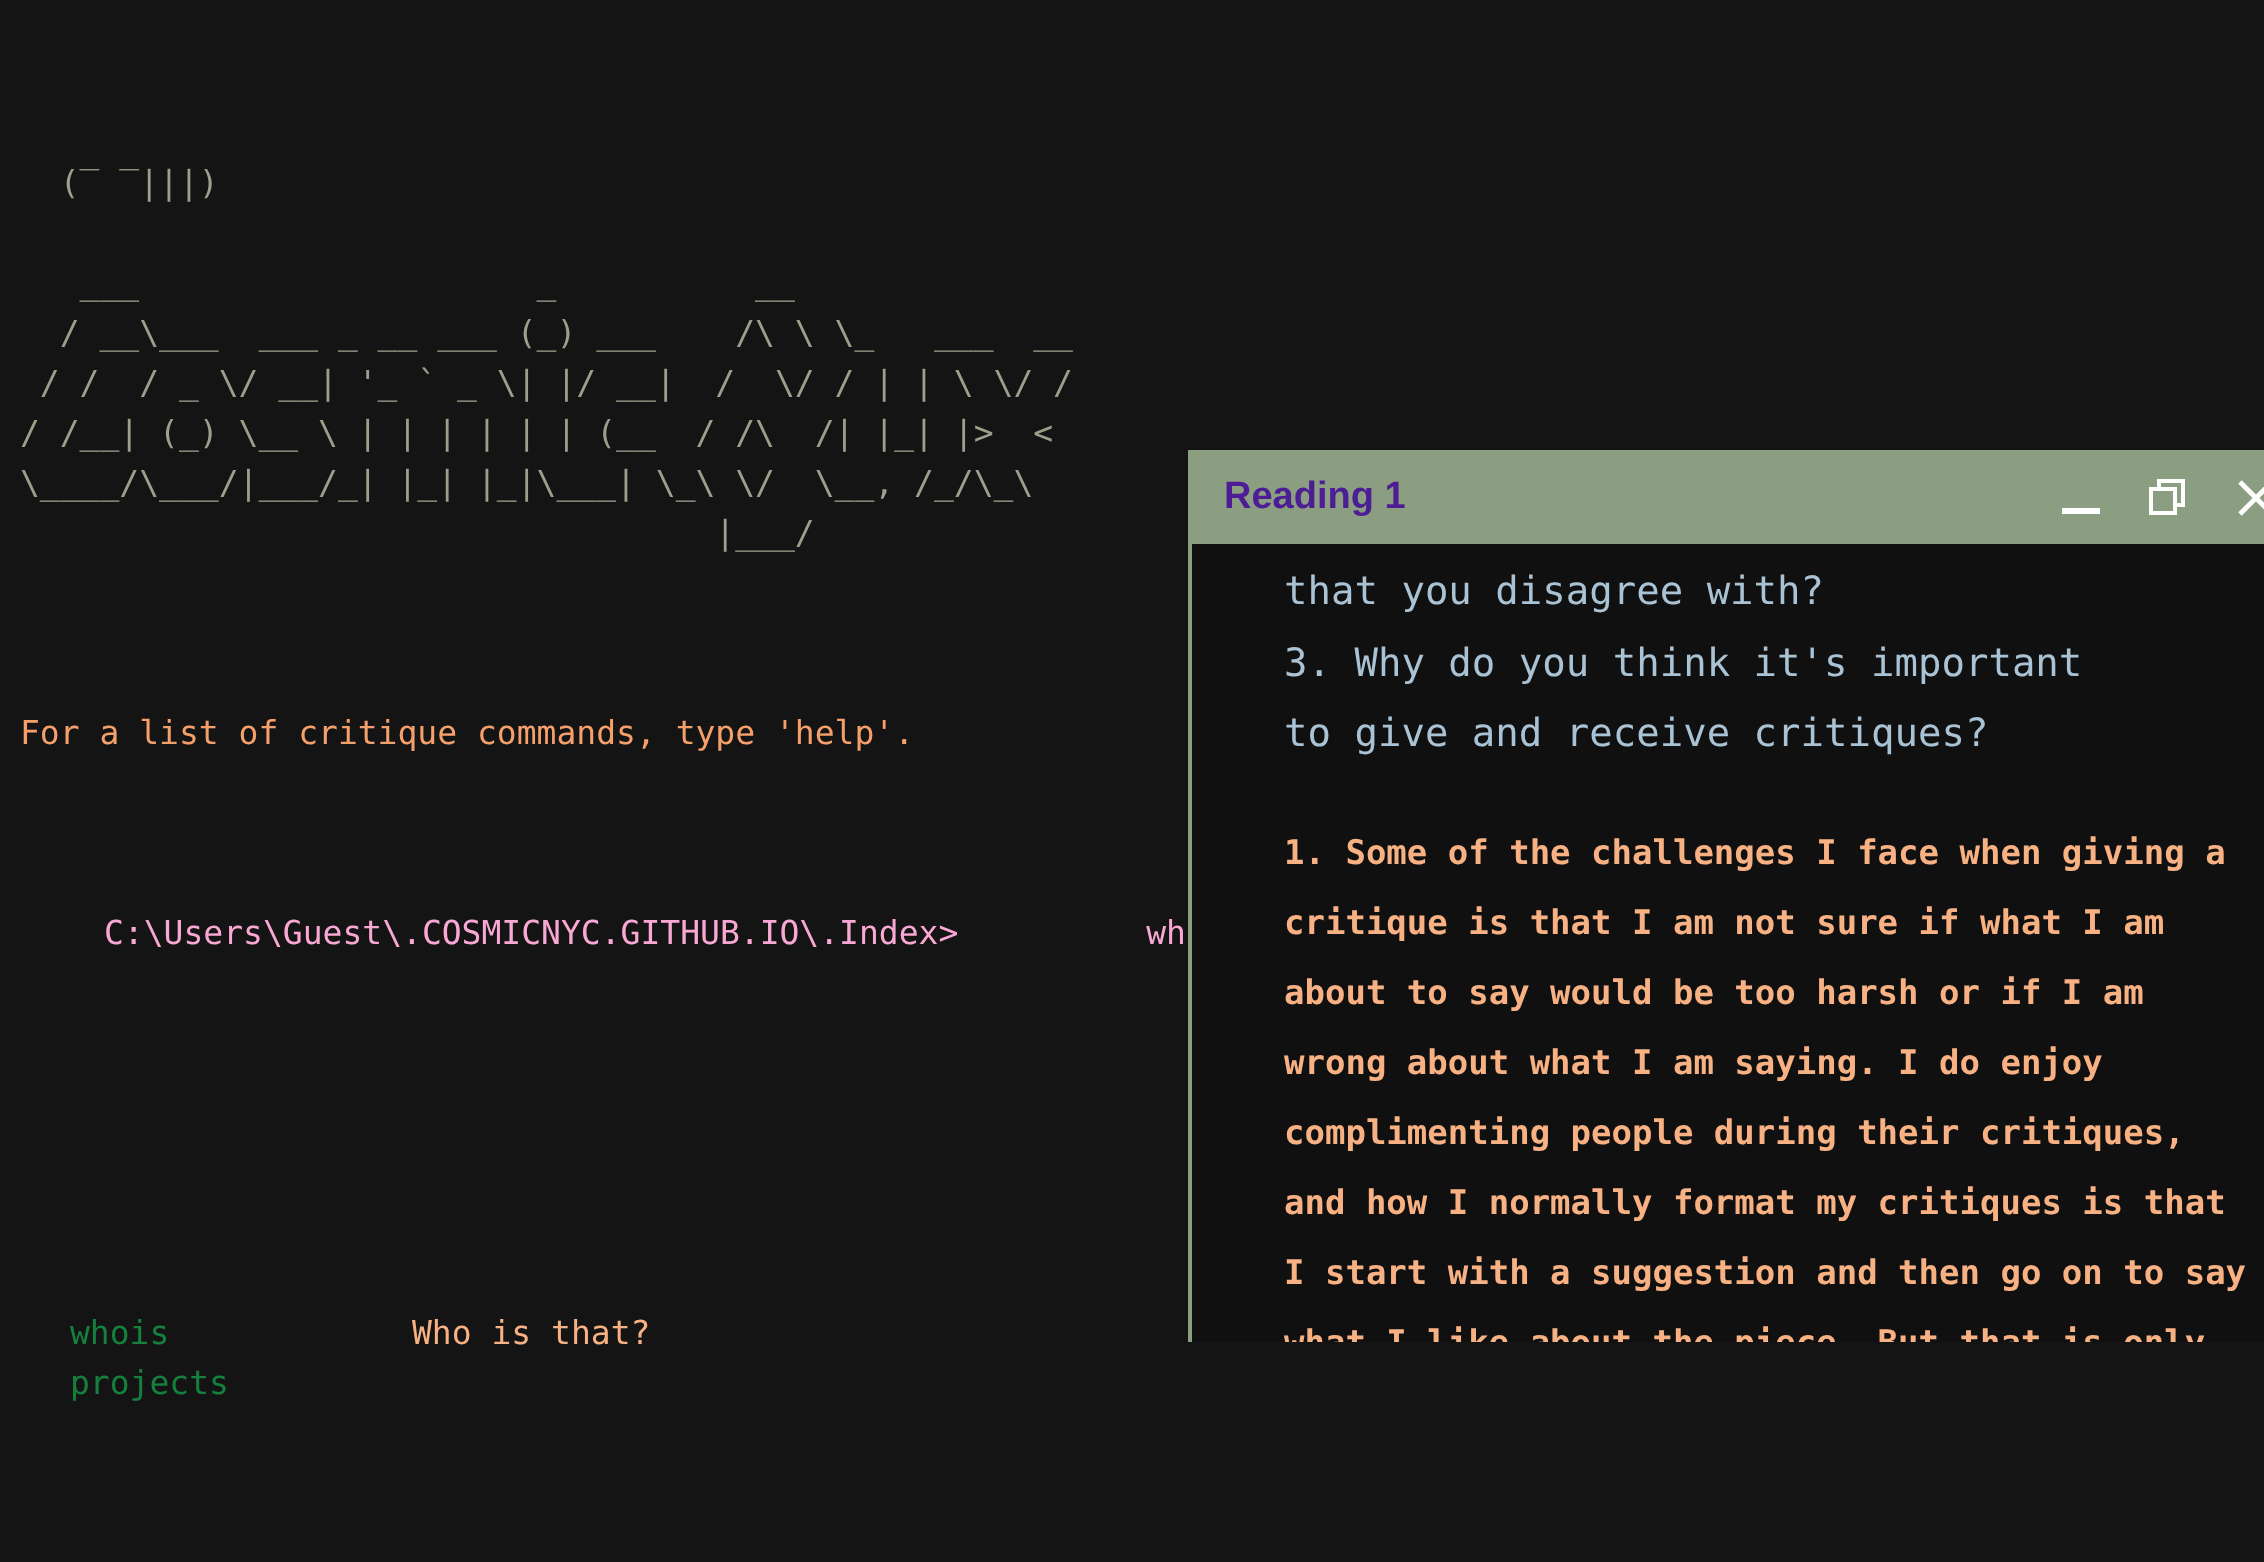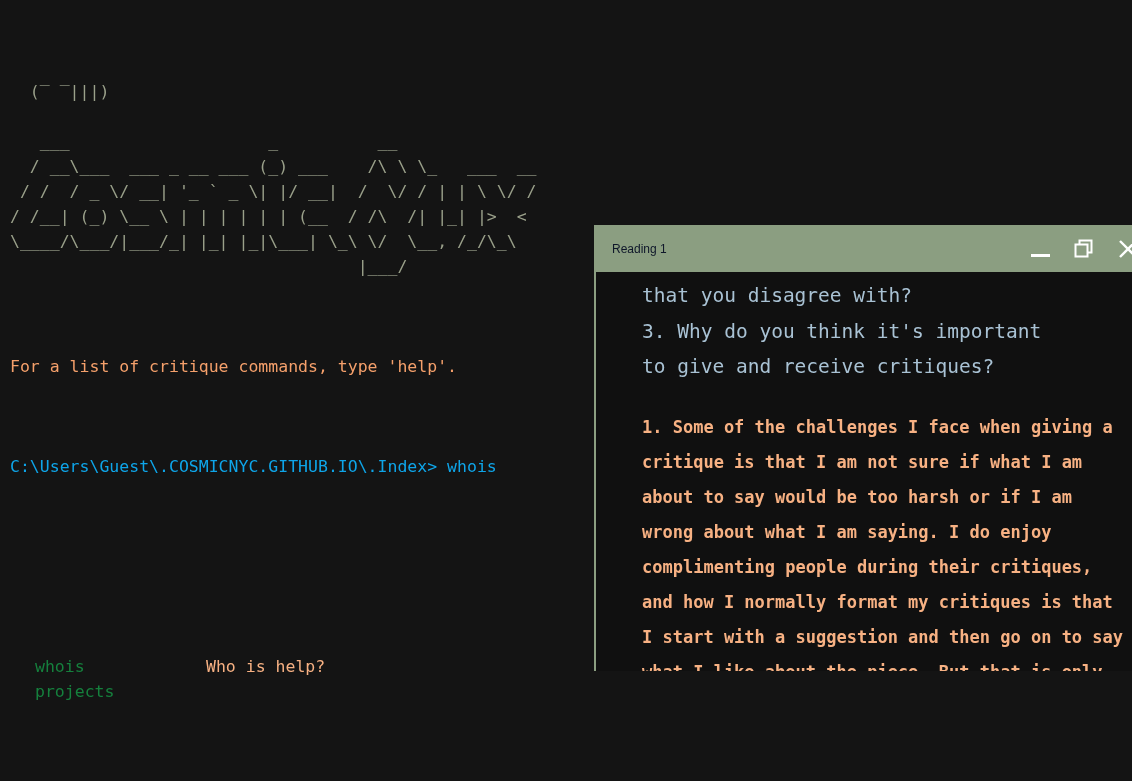--- a/index.html
+++ b/index.html
@@ -20,21 +20,21 @@
     white-space: pre; overflow: hidden;
   }
   .ascii-art {
     color: #9aa08a;
     font-family: "DejaVu Sans Mono", monospace;
     font-size: 16.5px; line-height: 25px;
     white-space: pre;
     letter-spacing: 0px;
   }
   .t-welcome { color: #f5a06b; }
-  .t-prompt  { color: #0ea5e9; }
+  .t-prompt  { color: #f9a8d4; margin-left: 42px; }
   .blank { height: 25px; }
   #cmdtable { margin: 0; padding: 0; }
   .cmdrow { height: 25px; white-space: pre; }
   .cmdrow .nm { display: inline-block; width: 196px; padding-left: 25px; color: #15803d; }
   .cmdrow .ds { color: #f7b183; }
 
   
   #reading-window {
     position: absolute; left: 594px; top: 225px;
     width: 560px; height: 446px;
@@ -44,21 +44,21 @@
     overflow: hidden;
   }
   #window-titlebar {
     height: 47px; width: 100%;
     background: #8b9e81;
     display: flex; align-items: center;
     padding: 0 4px 0 16px;
     font-family: "Liberation Sans", sans-serif;
   }
   #window-title {
-    color: #0f172a; font-size: 12px; font-weight: 400;
+    color: #4c1d95; font-size: 19px; font-weight: 700;
     font-family: "Liberation Sans", sans-serif;
     flex: 1 1 auto; white-space: nowrap; overflow: hidden;
   }
   .win-ctrl {
     width: 44px; height: 47px;
     display: flex; align-items: center; justify-content: center;
     color: #ffffff;
   }
   .ctrl-min { position: relative; }
   .ctrl-min i {
@@ -101,21 +101,21 @@
 / /__| (_) \__ \ | | | | | | (__  / /\  /| |_| |&gt;  &lt;
 \____/\___/|___/_| |_| |_|\___| \_\ \/  \__, /_/\_\
                                    |___/</div>
 
     <div class="t-welcome">For a list of critique commands, type 'help'.</div>
 
     <div><span class="t-prompt">C:\Users\Guest\.COSMICNYC.GITHUB.IO\.Index&gt;</span><span class="t-prompt"> </span><span class="t-prompt">whois</span></div>
 
     <div class="blank"></div>
 
-    <div id="cmdtable"><div class="cmdrow"><span class="nm">whois</span><span class="ds">Who is help?</span></div><div class="cmdrow"><span class="nm">projects</span></div></div>
+    <div id="cmdtable"><div class="cmdrow"><span class="nm">whois</span><span class="ds">Who is that?</span></div><div class="cmdrow"><span class="nm">projects</span></div></div>
 
     
 
     
 
     
 
     
 
     

